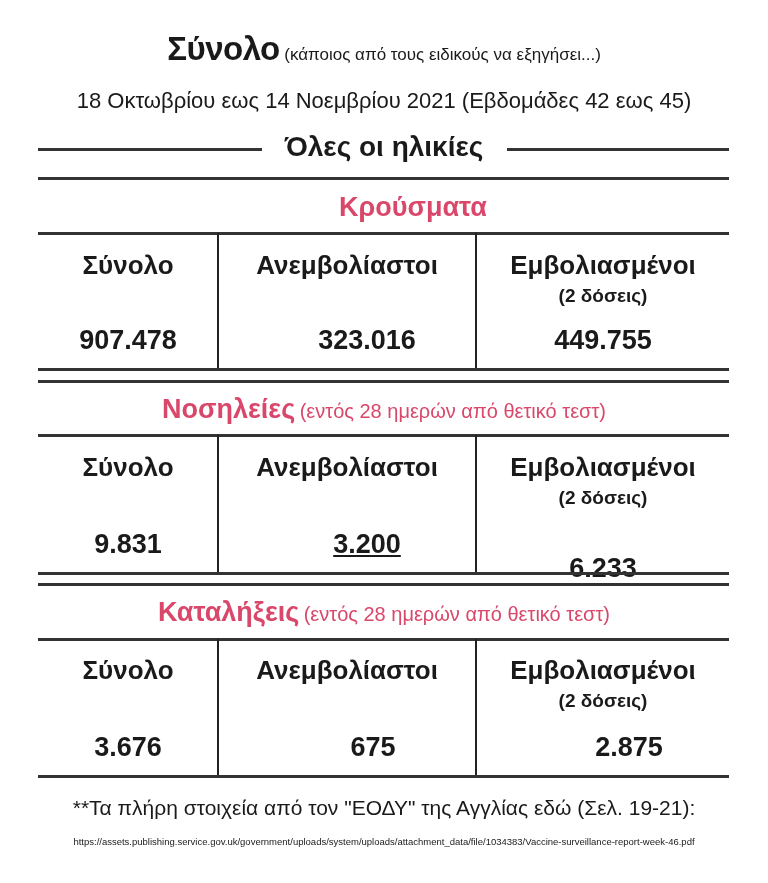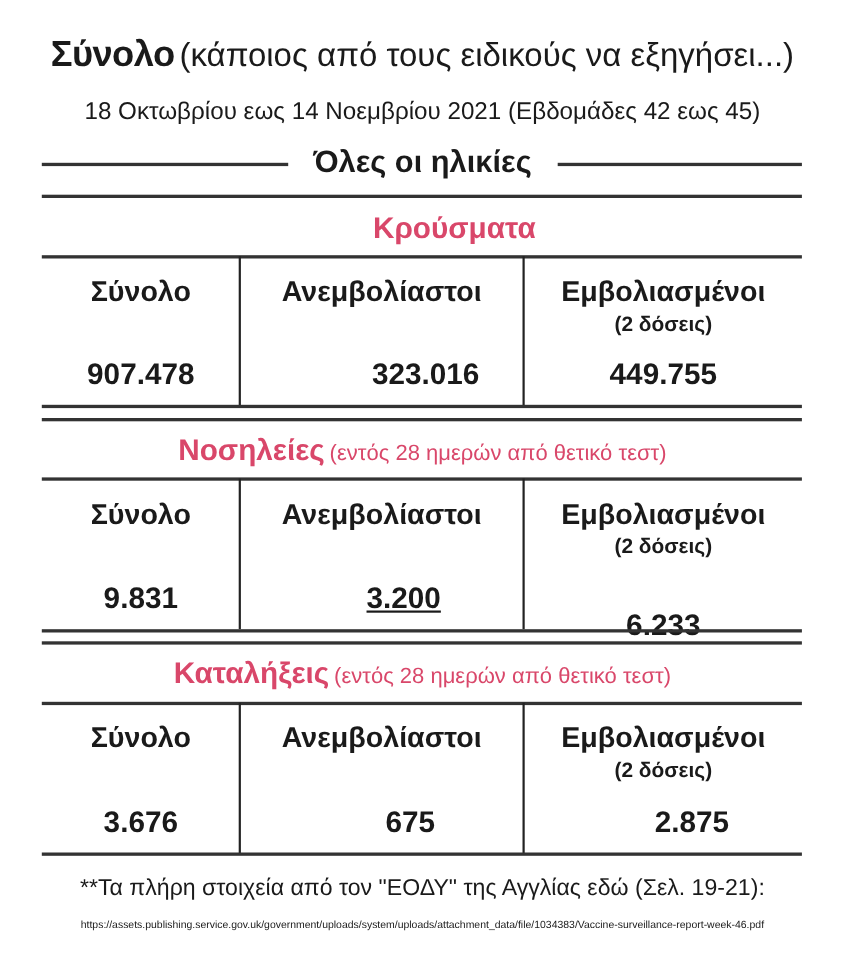--- a/index.html
+++ b/index.html
@@ -2,21 +2,21 @@
 <html><head>
 <meta charset="utf-8">
 <style>
   html, body { margin:0; padding:0; background:#ffffff; }
   body { width:768px; height:883px; position:relative; overflow:hidden; font-family:"Liberation Sans", sans-serif; color:#1a1a1a; }
   .abs { position:absolute; }
   .hline { position:absolute; height:3px; background:#333; }
   .vline { position:absolute; width:2px; background:#222; }
   .title { left:0; width:768px; top:30px; text-align:center; white-space:nowrap; }
   .title .main { font-size:33px; font-weight:bold; letter-spacing:-0.5px; }
-  .title .sub { font-size:30px; font-weight:normal; }
+  .title .sub { font-size:17px; font-weight:normal; }
   .dates { left:0; width:768px; top:88px; text-align:center; font-size:22px; white-space:nowrap; }
   .ages { left:0; width:768px; top:131px; text-align:center; font-size:28px; font-weight:bold; }
   .ages span { background:#fff; padding:0 8px; }
   .sec-title { left:0; width:768px; text-align:center; color:#d9476a; white-space:nowrap; }
   .sec-title .big { font-size:27px; font-weight:bold; }
   .sec-title .small { font-size:20px; font-weight:normal; }
   .cell { position:absolute; text-align:center; }
   .hdr { font-size:26px; font-weight:bold; }
   .hdr2 { font-size:19px; font-weight:bold; margin-top:4px; }
   .val { font-size:27px; font-weight:bold; }
@@ -49,21 +49,21 @@
   </div>
 <div class="cell" style="left:219px; width:256px; top:250px;">
     <div class="hdr">Ανεμβολίαστοι</div>
   </div>
 <div class="cell" style="left:477px; width:252px; top:250px;">
     <div class="hdr">Εμβολιασμένοι</div>
     <div class="hdr2">(2 δόσεις)</div>
   </div>
 
 <div class="cell val" style="left:38px; width:180px; top:325px;">907.478</div>
-<div class="cell val" style="left:219px; width:296px; top:325px;padding-left:20px;">323.016</div>
+<div class="cell val" style="left:219px; width:296px; top:325px;">323.016</div>
 <div class="cell val" style="left:477px; width:252px; top:325px;">449.755</div>
 
 <div class="hline" style="left:38px; top:368px; width:691px;"></div>
 <div class="hline" style="left:38px; top:380px; width:691px;"></div>
 
 <div class="abs sec-title" style="top:394px;">
   <span class="big">Νοσηλείες</span>
   <span class="small">(εντός 28 ημερών από θετικό τεστ)</span>
 </div>
 <div class="hline" style="left:38px; top:434px; width:691px;"></div>

